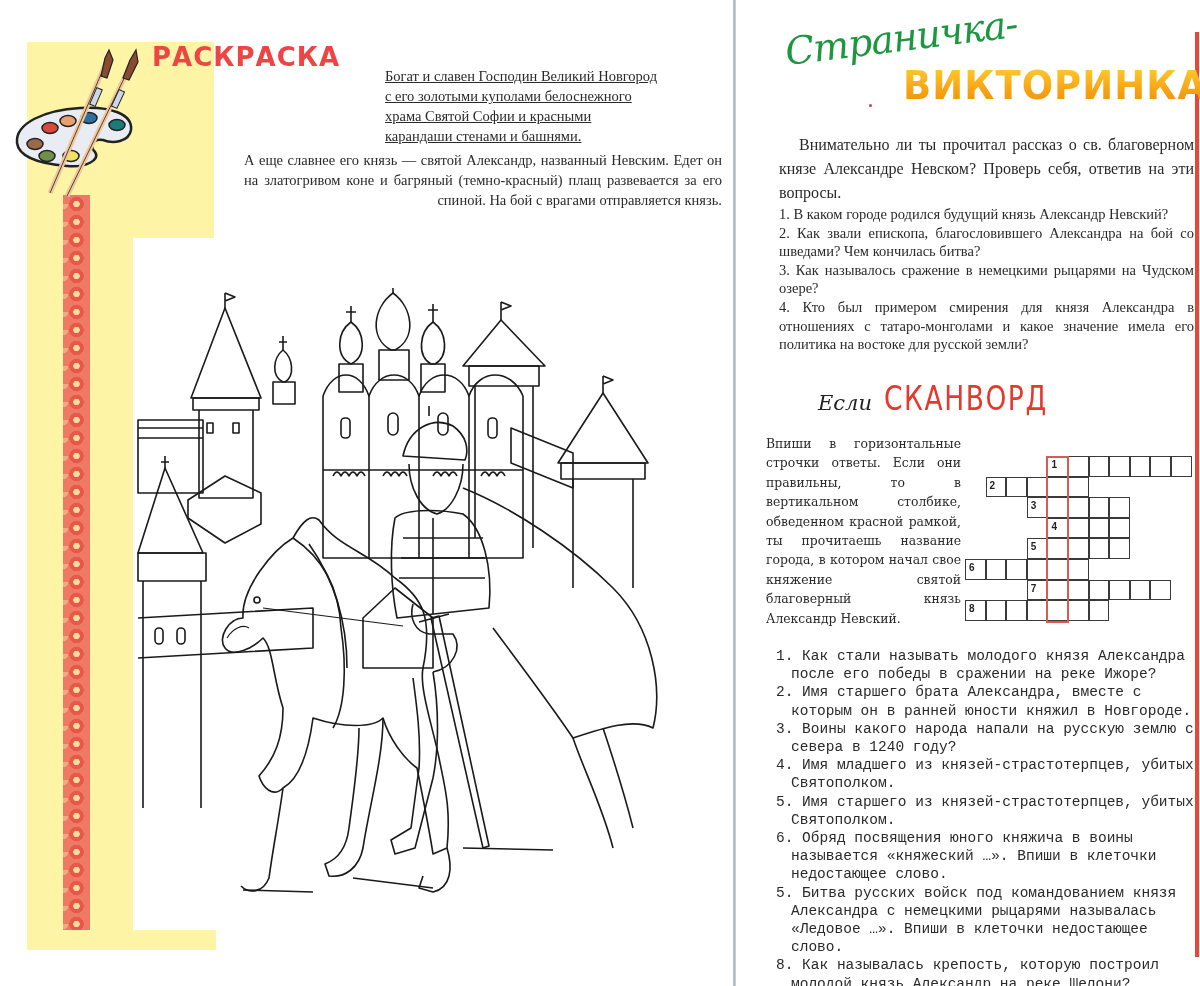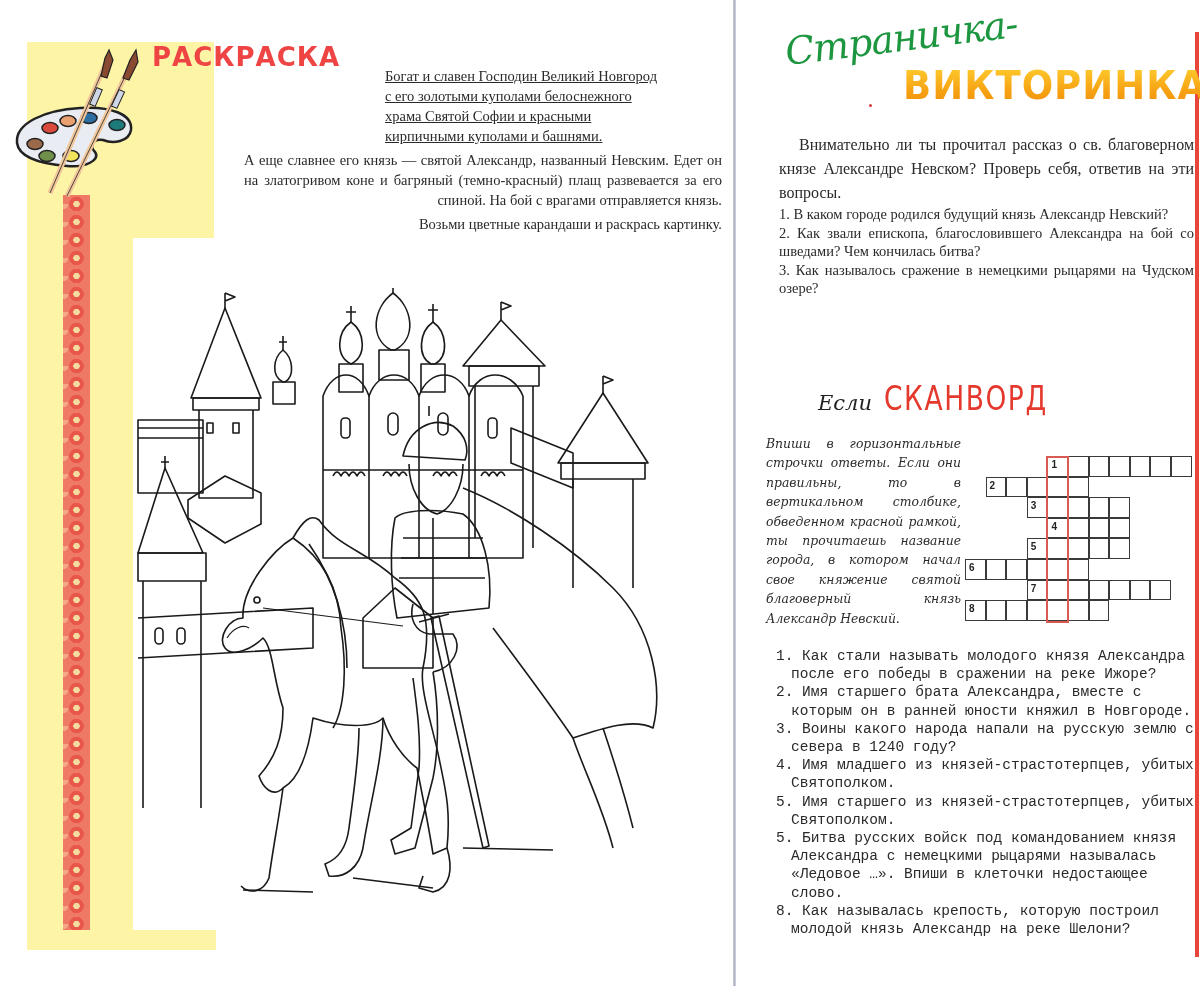--- a/index.html
+++ b/index.html
@@ -66,21 +66,21 @@
 
   .scan-heading { position: absolute; left: 818px; top: 378px; display: flex; align-items: baseline; gap: 12px; }
   .scan-reshi { font-family: "DejaVu Serif", serif; font-style: italic; font-size: 21px; color: #222; }
   .scan-title {
     font-family: "DejaVu Sans", sans-serif; font-size: 34px; color: #e5392d;
     letter-spacing: 2px; transform: scaleX(0.78); transform-origin: left center; display: inline-block;
   }
 
   .scan-instr {
     position: absolute; left: 766px; top: 434px; width: 195px;
-    font-family: "DejaVu Serif", serif; font-style: italic; font-size: 12.4px; line-height: 19.4px; text-align: justify;
+    font-family: "DejaVu Serif", serif; font-size: 12.4px; line-height: 19.4px; text-align: justify;
   }
 
   .grid { position: absolute; left: 965px; top: 456px; width: 230px; height: 170px; }
   .cell {
     position: absolute; width: 20.6px; height: 20.6px;
     border: 1.2px solid #3a3a3a; background: #fff;
     font-family: "Liberation Sans", sans-serif; font-weight: bold; font-size: 10px; padding: 2px 0 0 3px; color: #222;
   }
   .red-frame { position: absolute; left: 81px; top: 0; width: 22px; height: 166px; border: 2px solid #d85a52; pointer-events: none; }
 
@@ -113,26 +113,25 @@
   <rect x="88" y="40" width="6" height="18" fill="#cfd7e6" stroke="#222" stroke-width="1" transform="rotate(23 91 49)"></rect>
   <rect x="110" y="42" width="6" height="18" fill="#cfd7e6" stroke="#222" stroke-width="1" transform="rotate(25 113 51)"></rect>
 </svg>
 
 <div class="title-left">РАСКРАСКА</div>
 
 <div class="intro-block">
   <div>Богат и славен Господин Великий Новгород</div>
   <div>с его золотыми куполами белоснежного</div>
   <div>храма Святой Софии и красными</div>
-  <div>кирпичными куполами и башнями.</div>
+  <div>карандаши стенами и башнями.</div>
 </div>
 
 <div class="story-block">
   <p>А еще славнее его князь — святой Александр, названный Невским. Едет он на златогривом коне и багряный (темно-красный) плащ развевается за его спиной. На бой с врагами отправляется князь.</p>
-  <p class="instr">Возьми цветные карандаши и раскрась картинку.</p>
 </div>
 
 <svg class="illustration" viewBox="0 0 540 640" fill="none" stroke="#1a1a1a" stroke-width="1.6" stroke-linejoin="round">
 
   <path d="M5 132 L70 132 L70 205 L5 205 Z"></path>
   <path d="M5 140 h65 M5 150 h65"></path>
   <path d="M5 330 L180 320 L180 360 L5 370"></path>
 
   <path d="M58 110 L92 20 L128 110 Z"></path>
     <path d="M92 20 L92 5 M92 5 l10 4 l-10 4"></path>
@@ -222,20 +221,21 @@
 <div class="title-script">Страничка-</div>
 <div class="title-quiz">ВИКТОРИНКА</div>
 <div class="title-dot"></div>
 
 <p class="quiz-intro">Внимательно ли ты прочитал рассказ о св. благоверном князе Александре Невском? Проверь себя, ответив на эти вопросы.</p>
 
 <ol class="quiz-questions">
   <li>1. В каком городе родился будущий князь Александр Невский?</li>
   <li>2. Как звали епископа, благословившего Александра на бой со шведами? Чем кончилась битва?</li>
   <li>3. Как называлось сражение в немецкими рыцарями на Чудском озере?</li>
+  <li>4. Кто был примером смирения для князя Александра в отношениях с татаро-монголами и какое значение имела его политика на востоке для русской земли?</li>
 </ol>
 
 <div class="scan-heading">
   <span class="scan-reshi">Если</span>
   <span class="scan-title">СКАНВОРД</span>
 </div>
 
 <p class="scan-instr">Впиши в горизонтальные строчки ответы. Если они правильны, то в вертикальном столбике, обведенном красной рамкой, ты прочитаешь название города, в котором начал свое княжение святой благоверный князь Александр Невский.</p>
 
 <div class="grid" id="grid">
@@ -288,15 +288,16 @@
 
 <div class="red-frame" style="left: 81.4px; width: 22.6px; height: 166.8px;"></div>
   </div>
 
 <ol class="scan-clues">
   <li>1. Как стали называть молодого князя Александра после его победы в сражении на реке Ижоре?</li>
   <li>2. Имя старшего брата Александра, вместе с которым он в ранней юности княжил в Новгороде.</li>
   <li>3. Воины какого народа напали на русскую землю с севера в 1240 году?</li>
   <li>4. Имя младшего из князей-страстотерпцев, убитых Святополком.</li>
   <li>5. Имя старшего из князей-страстотерпцев, убитых Святополком.</li>
+  <li>6. Обряд посвящения юного княжича в воины называется «княжеский …». Впиши в клеточки недостающее слово.</li>
   <li>5. Битва русских войск под командованием князя Александра с немецкими рыцарями называлась «Ледовое …». Впиши  в клеточки недостающее слово.</li>
   <li>8. Как называлась крепость, которую построил молодой князь Александр на реке Шелони?</li>
 </ol>
 
 </body></html>

